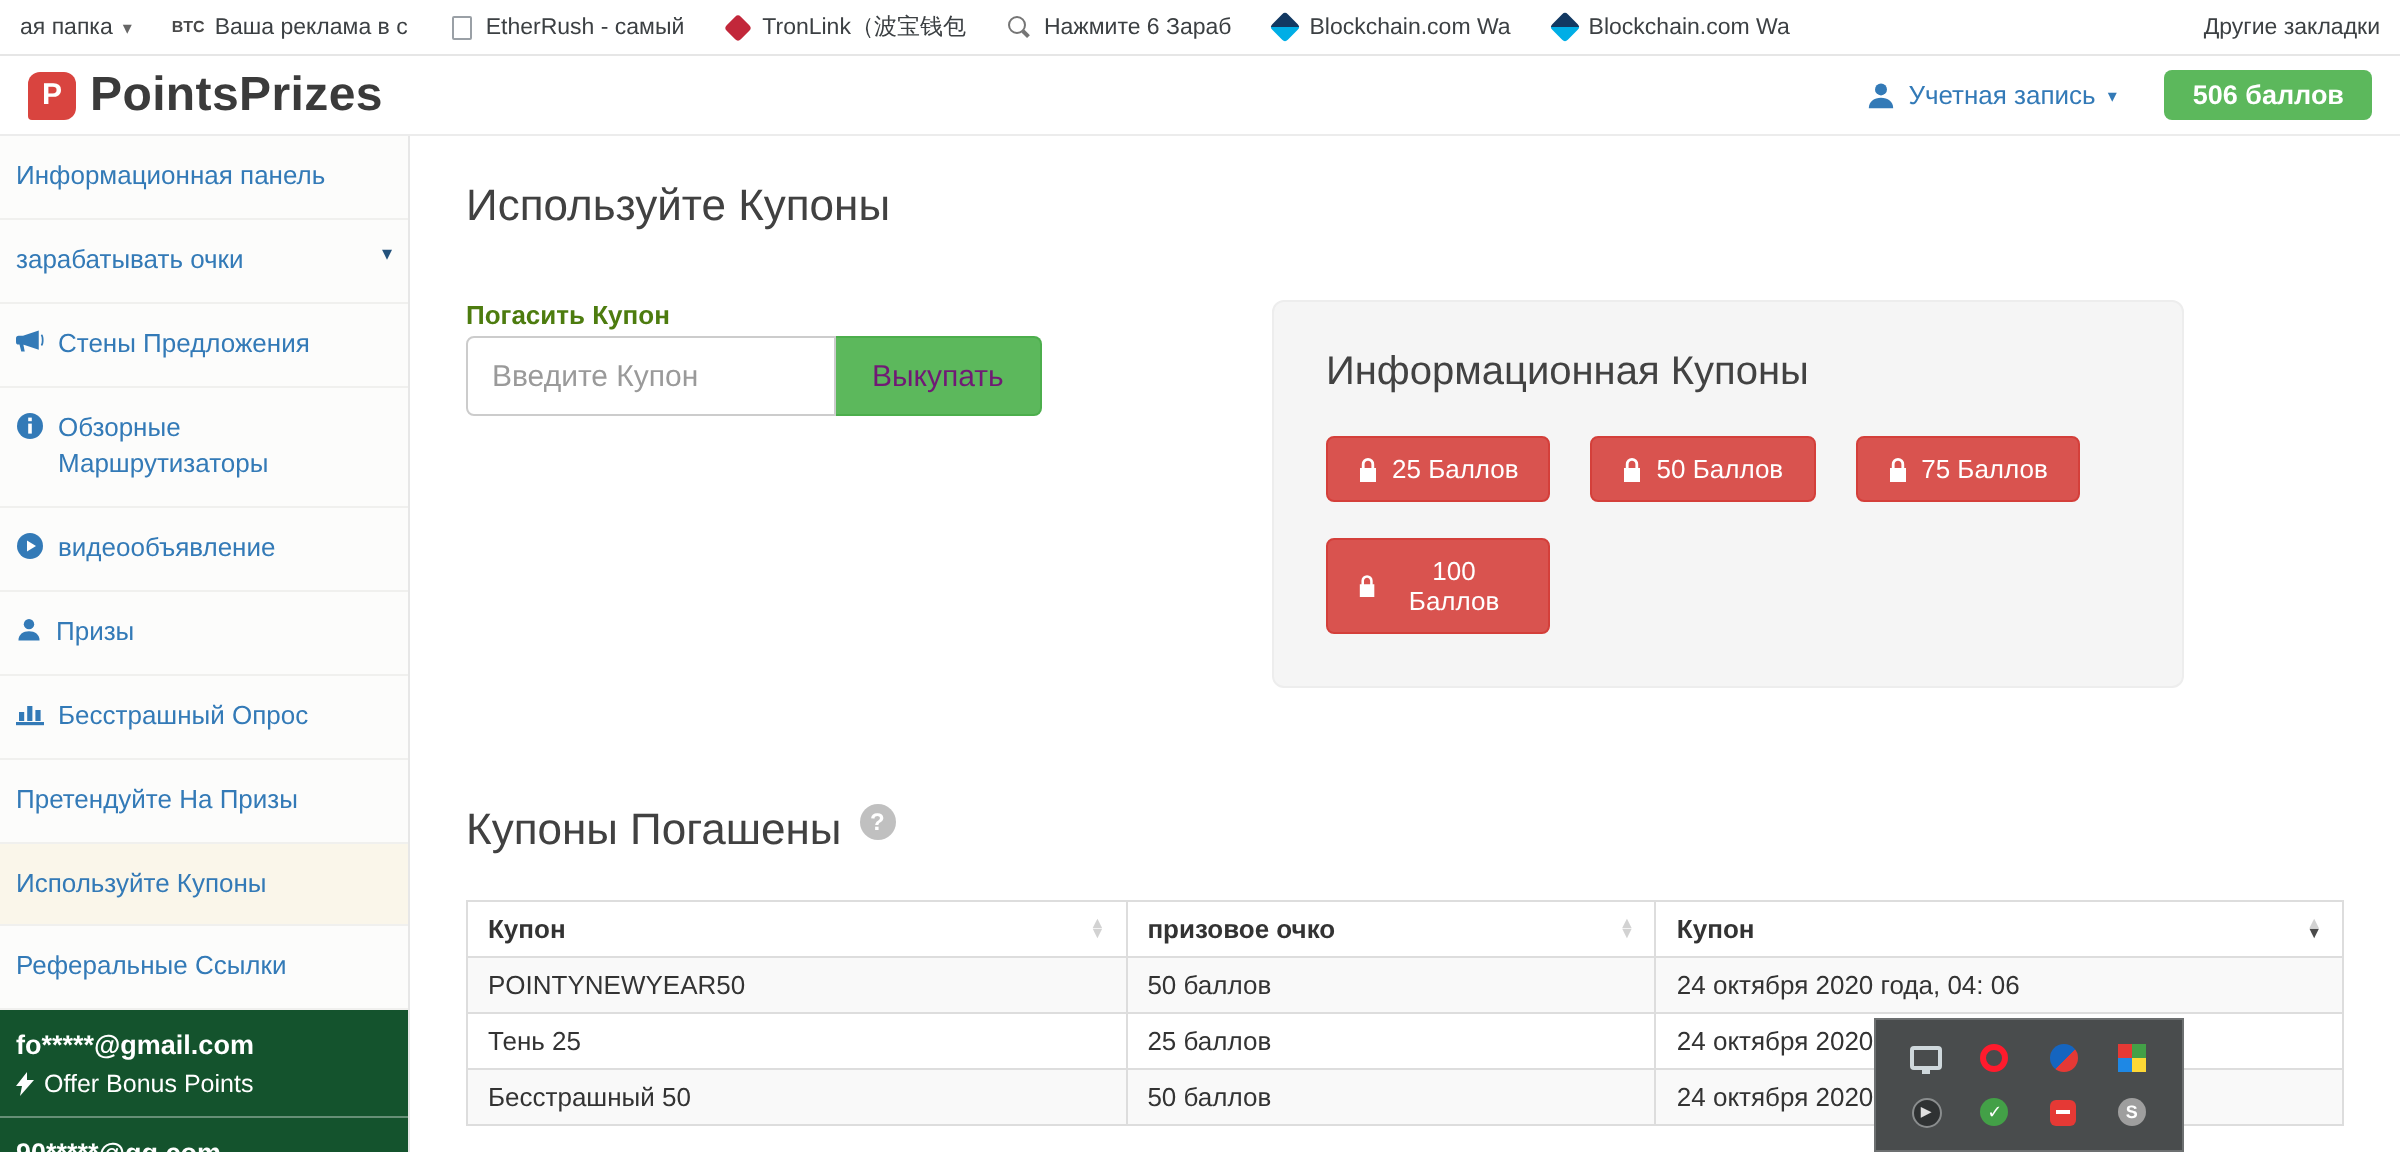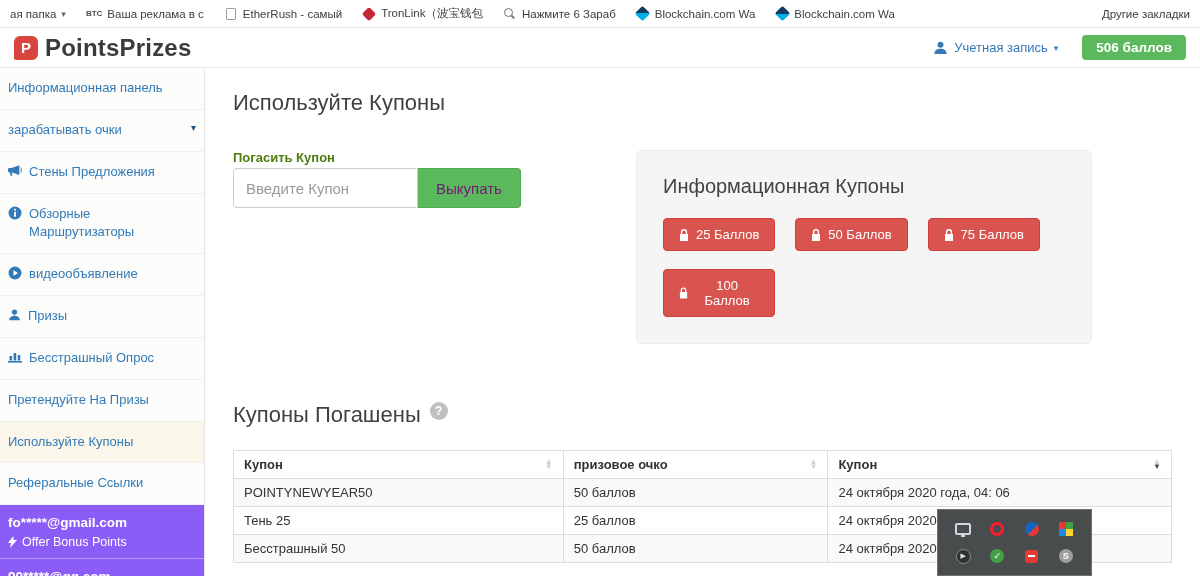--- a/index.html
+++ b/index.html
@@ -30,21 +30,21 @@
   .account .caret { font-size:9px; }
   .points-badge { background:#5cb85c; color:#fff; font-size:13.5px; font-weight:bold; padding:5px 14px; border-radius:4px; cursor:pointer; }
 
   
   .page { display:flex; height:508px; }
   .sidebar { width:205px; flex:0 0 205px; background:#fcfcfb; border-right:1px solid #e7e7e7; display:flex; flex-direction:column; }
   .side-item { display:flex; align-items:flex-start; gap:7px; padding:11px 8px; font-size:13px; color:#337ab7; border-bottom:1px solid #f0f0ee; cursor:pointer; line-height:1.45; }
   .side-item .sicon { flex:0 0 auto; margin-top:1px; }
   .side-item .caret { margin-left:auto; color:#23527c; font-size:10px; }
   .side-item.active { background:#faf6ea; }
-  .ref-block { background:#8b5cf6; color:#fff; padding:10px 8px 9px; cursor:pointer; }
+  .ref-block { background:#14532d; color:#fff; padding:10px 8px 9px; cursor:pointer; }
   .ref-block .email { font-size:13.5px; font-weight:bold; margin-bottom:5px; }
   .ref-block .offer { display:flex; align-items:center; gap:5px; font-size:12.5px; }
   .ref-block + .ref-block { border-top:1px solid rgba(255,255,255,.35); flex:1; }
 
   .main { flex:1; padding:22px 28px 0; position:relative; }
   .page-title { font-size:22px; font-weight:400; color:#414141; margin-bottom:34px; }
 
   .top-row { display:flex; align-items:flex-start; }
   .redeem-col { width:294px; flex:0 0 294px; }
   .redeem-label { font-size:13px; font-weight:bold; color:#4d7c0f; margin-bottom:3px; }

